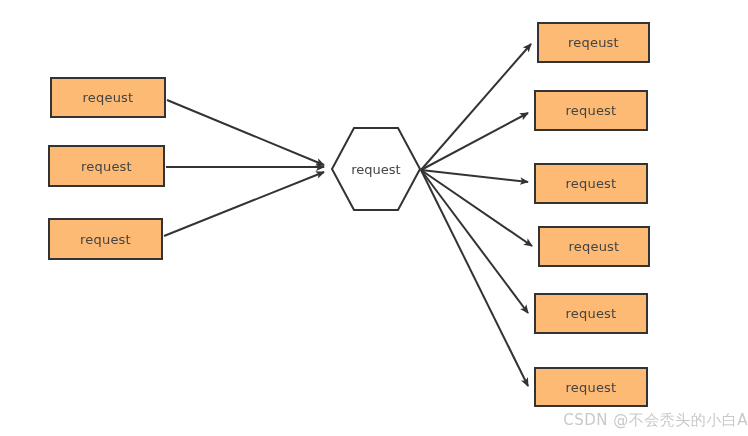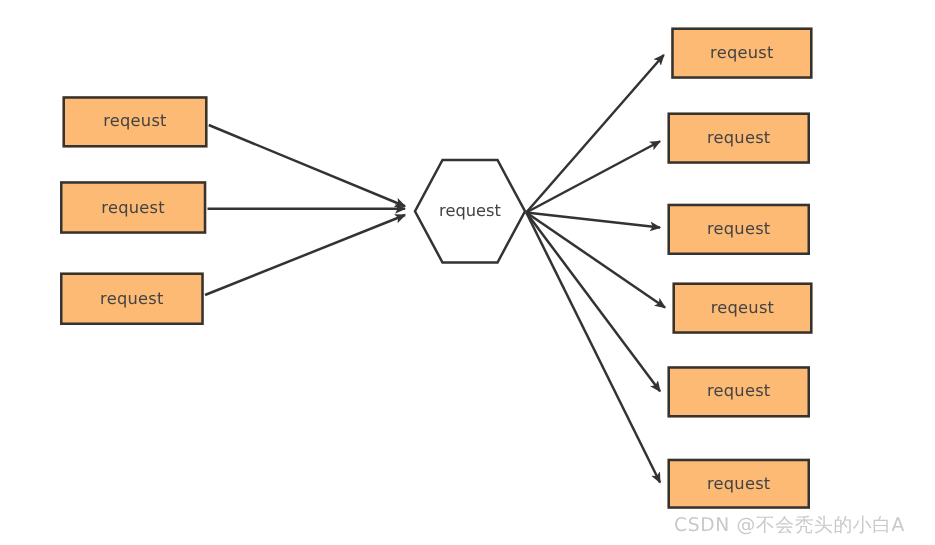--- a/index.html
+++ b/index.html
@@ -41,21 +41,21 @@
     font-size: 13px;
     color: #444444;
     pointer-events: none;
   }
   .hex-label {
     position: relative;
     z-index: 3;
   }
   #watermark {
     position: absolute;
-    right: 24px;
+    right: 0;
     bottom: 6px;
     font-size: 15px;
     color: #c9c9c9;
     white-space: nowrap;
     letter-spacing: 0.5px;
     text-align: center;
   }
 </style>
 </head>
 <body>

